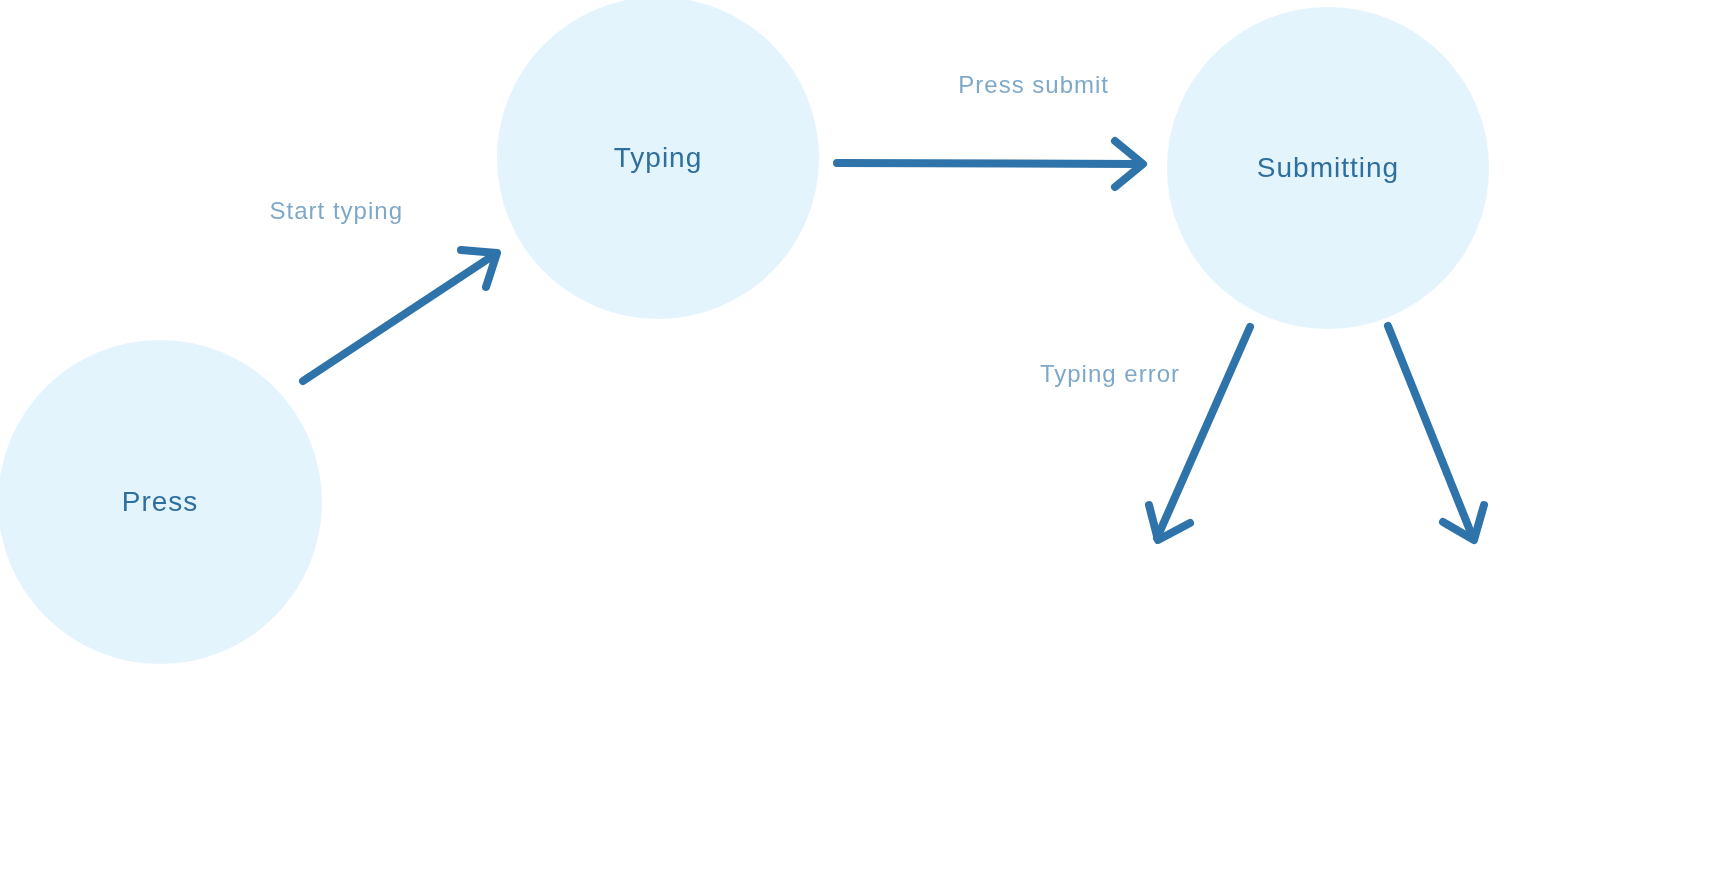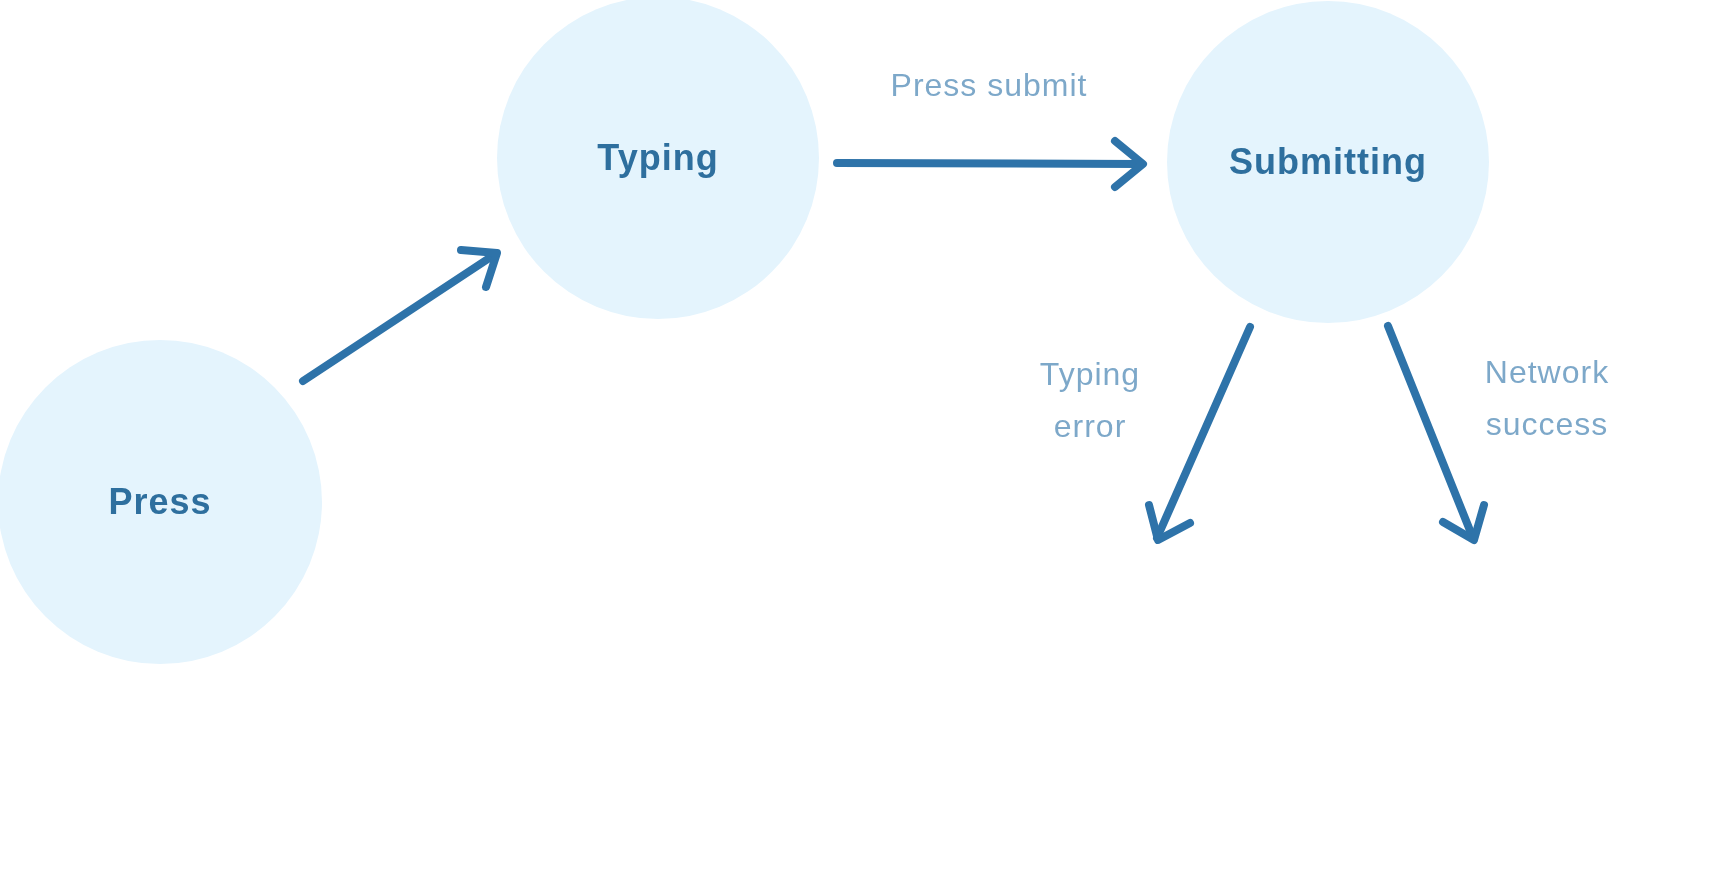--- a/index.html
+++ b/index.html
@@ -23,53 +23,52 @@
   .state-node {
     position: absolute;
     border-radius: 50%;
     background: var(--node-fill);
     display: flex;
     align-items: center;
     justify-content: center;
   }
   .state-label {
     color: var(--node-text);
-    font-size: 36px;
+    font-size: 28px;
     letter-spacing: 1px;
     white-space: nowrap;
-    font-weight: bold;
   }
   .edge-label {
     position: absolute;
     color: var(--edge-label);
     opacity: 0.62;
-    font-size: 32px;
+    font-size: 24px;
     line-height: 52px;
     letter-spacing: 1px;
-    text-align: center;
+    text-align: right;
   }
   .edge-label.oneline { white-space: nowrap; }
   svg.edges {
     position: absolute;
     left: 0; top: 0;
     width: 1710px; height: 870px;
     pointer-events: none;
   }
   svg.edges .shaft, svg.edges .head {
     stroke: var(--arrow);
     stroke-width: 8;
     fill: none;
     stroke-linecap: round;
     stroke-linejoin: round;
   }
 
   
   #node-empty      { left: -2px;   top: 340px; width: 324px; height: 324px; }
   #node-typing     { left: 497px;  top: -3px;  width: 322px; height: 322px; }
-  #node-submitting { left: 1167px; top: 1px;   width: 322px; height: 322px; }
+  #node-submitting { left: 1167px; top: 7px;   width: 322px; height: 322px; }
   #node-error      { left: 925px;  top: 547px; width: 320px; height: 320px; }
   #node-success    { left: 1386px; top: 544px; width: 322px; height: 322px; }
 
   
   #label-start-typing    { left: 253px;  top: 185px; width: 150px; }
   #label-press-submit    { left: 869px;  top: 59px;  width: 240px; }
   #label-network-error   { left: 1000px; top: 348px; width: 180px; }
   #label-network-success { left: 1457px; top: 346px; width: 180px; }
 </style>
 </head>
@@ -103,20 +102,20 @@
   <div class="state-node" id="node-typing">
     <span class="state-label">Typing</span>
   </div>
 
   <div class="state-node" id="node-submitting">
     <span class="state-label">Submitting</span>
   </div>
 
 
 
+  <div class="edge-label" id="label-start-typing">Start typing</div>
 
   <div class="edge-label oneline" id="label-press-submit">Press submit</div>
 
   <div class="edge-label" id="label-network-error">Typing error</div>
 
-  <div class="edge-label" id="label-network-success">Network success</div>
 
 </div>
 
 </body></html>

